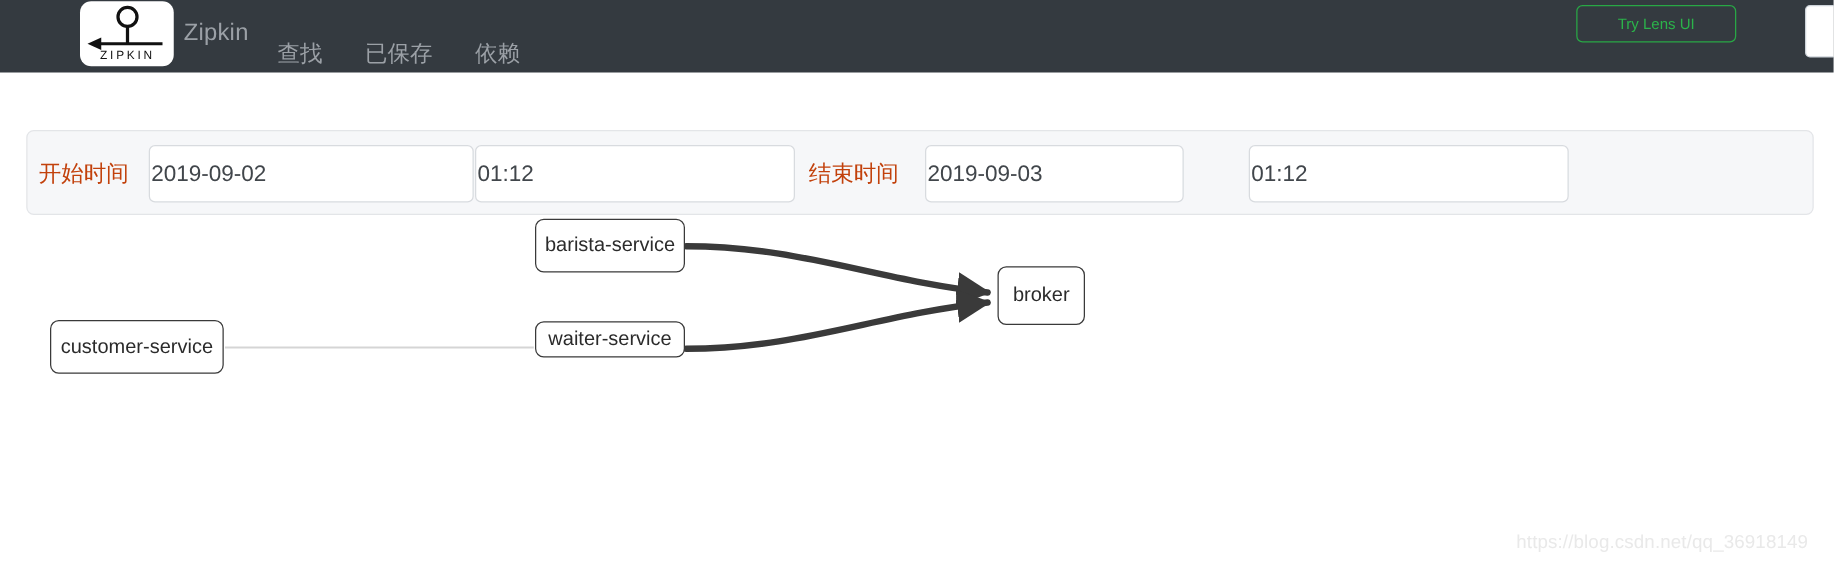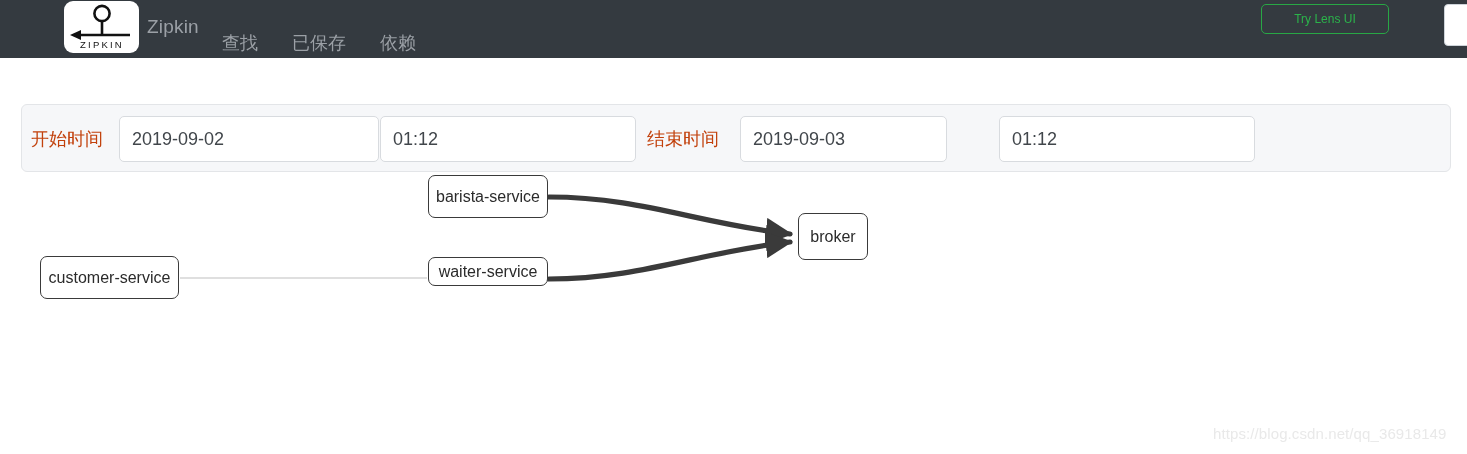--- a/index.html
+++ b/index.html
@@ -120,21 +120,21 @@
   .inp {
     position: absolute;
     height: 46px;
     background: #ffffff;
     border: 1px solid #d8dbdf;
     border-radius: 5px;
     box-sizing: border-box;
     font-family: "Liberation Sans", "DejaVu Sans", sans-serif;
     font-size: 18px;
     color: #41464b;
-    padding: 0 12px;
+    padding: 0 1px;
     outline: none;
   }
   .inp-start-date { left: 97px;  top: 11px; width: 260px; }
   .inp-start-time { left: 358px; top: 11px; width: 256px; }
   .inp-end-date   { left: 718px; top: 11px; width: 207px; }
   .inp-end-time   { left: 977px; top: 11px; width: 256px; }
 
   .analyze-btn {
     position: absolute;
     left: 1253px;

